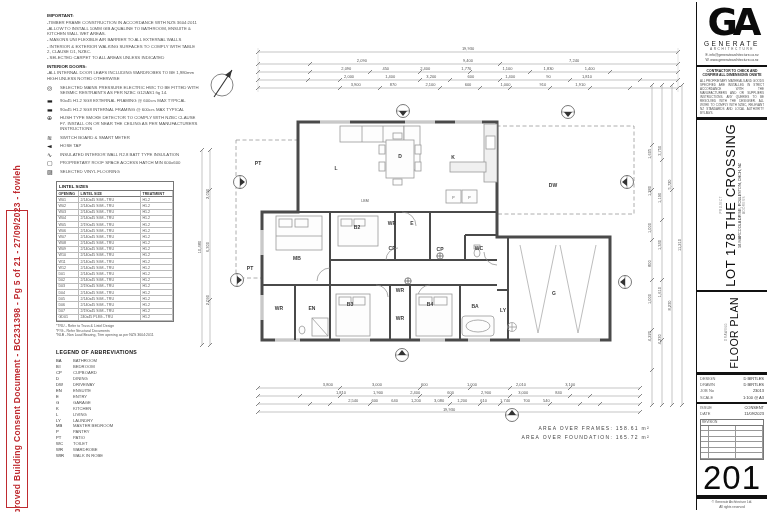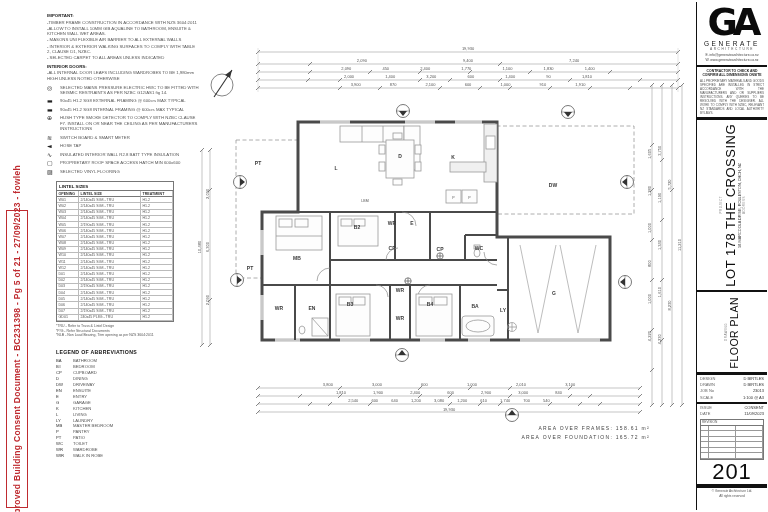--- a/index.html
+++ b/index.html
@@ -54,21 +54,21 @@
   #projTitle{font-size:13px;font-weight:500;color:#0b0b0b;letter-spacing:.5px;}
   #addr{font-size:3.8px;color:#333;}
   #drawSec{height:78px;}
   #drawTitle{font-size:10.5px;font-weight:500;color:#0b0b0b;letter-spacing:.5px;}
   .fld{display:flex;justify-content:space-between;padding:0 3px;line-height:1.55;color:#333;}
   .fld .lab{color:#666;}
   #rev{margin:1px 3px;border:.6px solid #777;}
   #rev .rv-hd{font-size:3.2px;color:#555;border-bottom:.5px solid #777;padding:.5px 1px;}
   .rv-row{display:grid;grid-template-columns:8px 1fr 1fr;height:4.5px;border-bottom:.4px solid #999;}
   .rv-row span{border-right:.4px solid #999;}
-  #sheetNo{font-size:22px;font-weight:400;color:#0b0b0b;text-align:center;letter-spacing:1px;line-height:1;}
+  #sheetNo{font-size:33px;font-weight:400;color:#0b0b0b;text-align:center;letter-spacing:1px;line-height:1;}
   #copy{font-size:3.2px;color:#555;text-align:center;line-height:1.4;margin-top:1.5px;}
   svg text{font-family:"Liberation Sans",sans-serif;}
   .dimtx{font-size:4px;fill:#555;}
   .roomtx{font-size:5px;font-weight:bold;fill:#3a3a3a;}
   .smalltx{font-size:3.6px;fill:#555;}
 </style>
 </head>
 <body>
 
 <div id="sheet">

